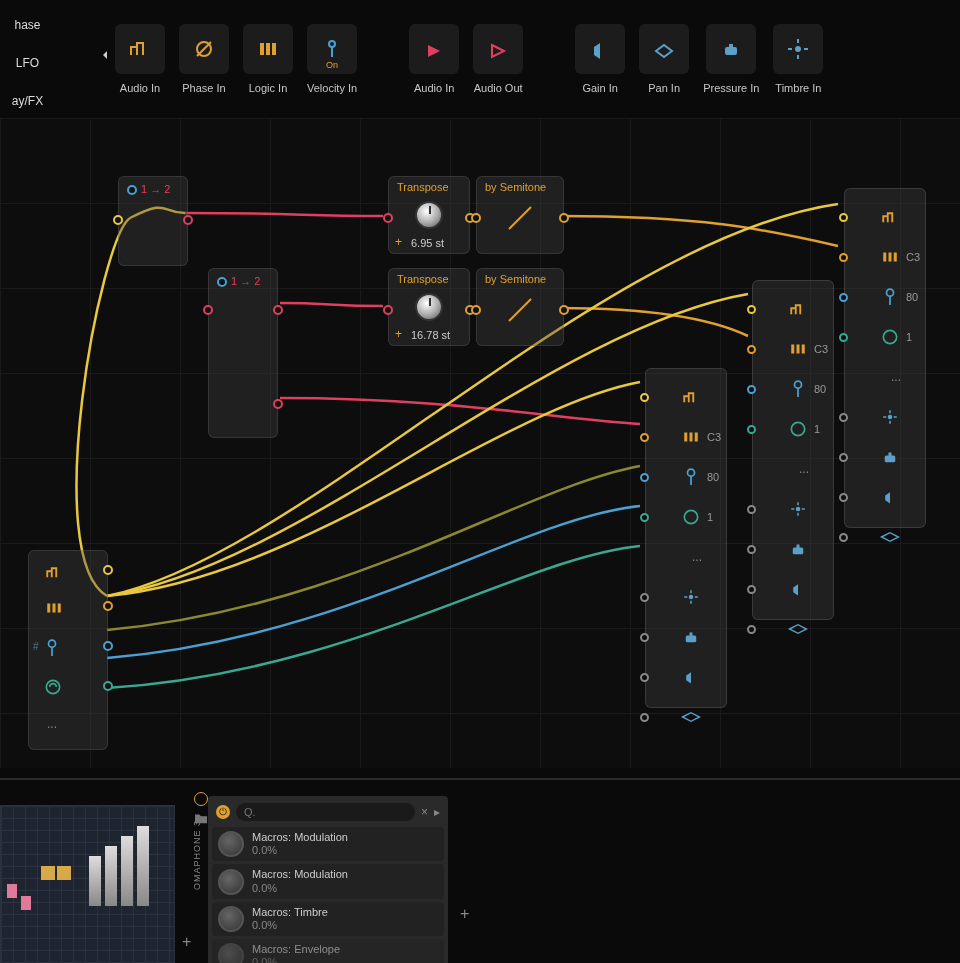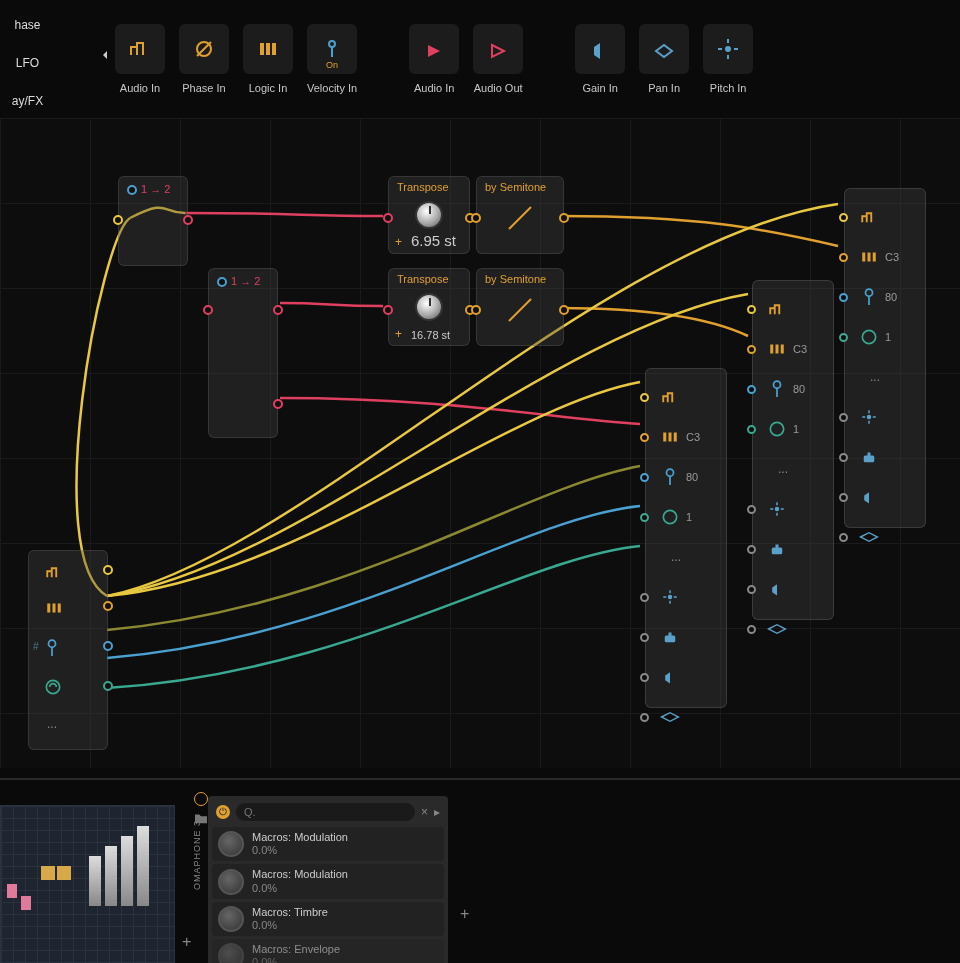--- a/index.html
+++ b/index.html
@@ -144,20 +144,21 @@
   border: 1px solid rgba(140,140,140,0.25);
   border-radius: 6px;
   width: 82px;
   padding: 8px 0;
 }
 .sink .row {
   height: 40px;
   display: flex;
   align-items: center;
   position: relative;
+  padding-left: 21px;
 }
 .sink .in-port {
   width: 9px; height: 9px;
   border-radius: 50%;
   border: 2px solid;
   background: #0d0d0d;
   position: absolute;
   left: -6px;
 }
 .sink .icon {
@@ -337,34 +338,43 @@
 
     <div class="pal-item">
       <div class="pal-btn">
           <svg viewBox="0 0 24 24">
             <path d="M4 14 L12 8 L20 14 L12 20 Z" stroke="#5aa0c8" stroke-width="2" fill="none"></path>
           </svg>
         </div>
       <div class="pal-label">Pan In</div>
     </div>
 
+    <div class="pal-item">
+      <div class="pal-btn">
+          <svg viewBox="0 0 24 24">
+            <rect x="6" y="10" width="12" height="8" rx="2" fill="#5aa0c8"></rect>
+            <rect x="10" y="7" width="4" height="4" fill="#5aa0c8"></rect>
+          </svg>
+        </div>
+      <div class="pal-label">Pressure In</div>
+    </div>
 
     <div class="pal-item">
       <div class="pal-btn">
           <svg viewBox="0 0 24 24">
             <circle cx="12" cy="12" r="3" fill="#5aa0c8"></circle>
             <g stroke="#5aa0c8" stroke-width="2">
               <line x1="12" y1="2" x2="12" y2="6"></line>
               <line x1="12" y1="18" x2="12" y2="22"></line>
               <line x1="2" y1="12" x2="6" y2="12"></line>
               <line x1="18" y1="12" x2="22" y2="12"></line>
             </g>
           </svg>
         </div>
-      <div class="pal-label">Pitch In</div>
+      <div class="pal-label">Timbre In</div>
     </div>
   </div>
 </div>
 
 <div class="canvas">
 
   <svg class="wires">
 
     <path d="M107 478 C 40 440 100 120 130 100" stroke="#e8c840" stroke-width="2.5" fill="none"></path>
     <path d="M130 100 C 170 80 160 95 185 95" stroke="#e8c840" stroke-width="2.5" fill="none"></path>
@@ -437,21 +447,21 @@
     <div class="port" style="right:-6px; top:36px; color:#e04060; border-color:#e04060;"></div>
     <div class="port" style="right:-6px; top:130px; color:#e04060; border-color:#e04060;"></div>
   </div>
 
   <div class="node" style="left:388px; top:58px; width:82px; height:78px;">
     <span class="node-label" style="left:8px; top:4px;">Transpose</span>
     <div class="port" style="left:-6px; top:36px; color:#e04060; border-color:#e04060;"></div>
     <div class="knob" style="position:absolute; left:26px; top:24px;"></div>
     <div class="port" style="right:-6px; top:36px; color:#e0a030; border-color:#e0a030;"></div>
     <span style="position:absolute; left:6px; bottom:4px; color:#e0a030;">+</span>
-    <span style="position:absolute; left:22px; bottom:4px; color:#ccc; font-size:15px;">6.95 st</span>
+    <span style="position:absolute; left:22px; bottom:4px; color:#ccc; font-size:11px;">6.95 st</span>
   </div>
   <div class="node" style="left:476px; top:58px; width:88px; height:78px;">
     <span class="node-label" style="left:8px; top:4px;">by Semitone</span>
     <div class="port" style="left:-6px; top:36px; color:#e0a030; border-color:#e0a030;"></div>
     <svg style="position:absolute; left:28px; top:26px;" width="30" height="30" viewBox="0 0 30 30">
         <line x1="4" y1="26" x2="26" y2="4" stroke="#e0a030" stroke-width="2"></line>
       </svg>
     <div class="port" style="right:-6px; top:36px; color:#e0a030; border-color:#e0a030;"></div>
   </div>
 

